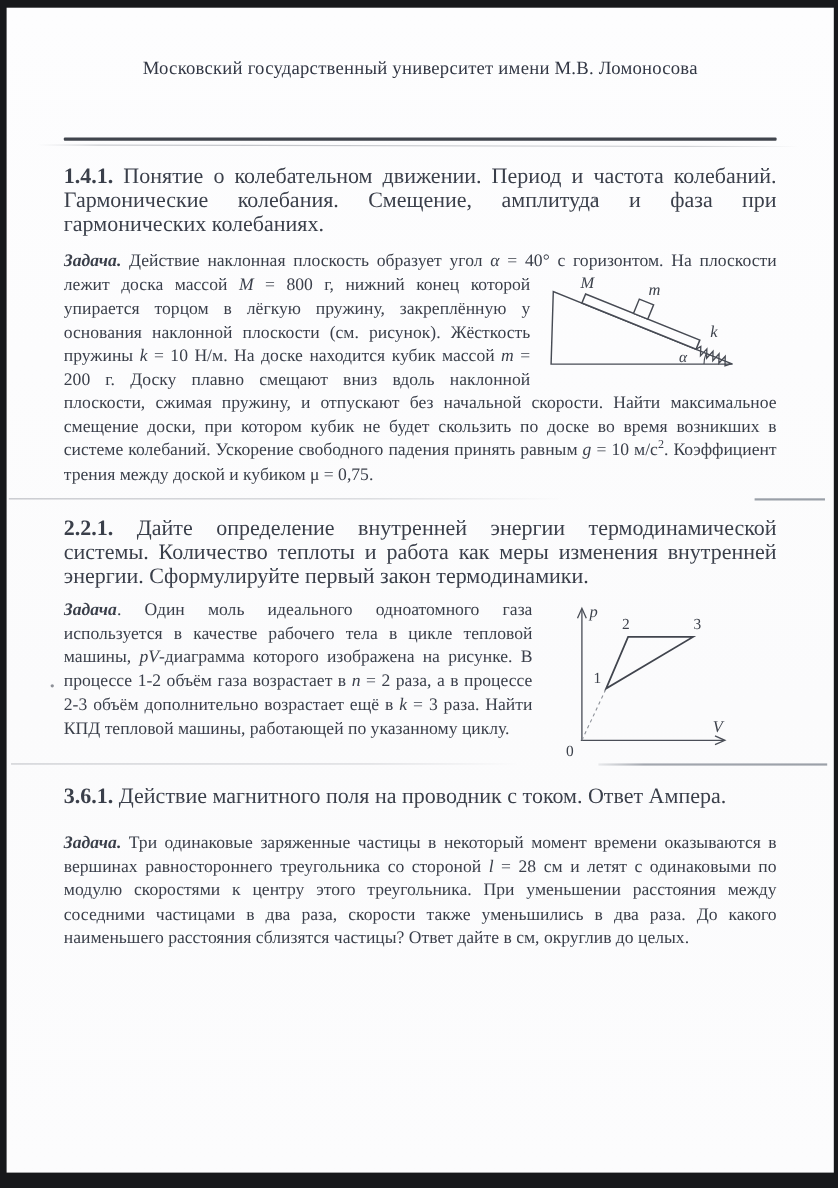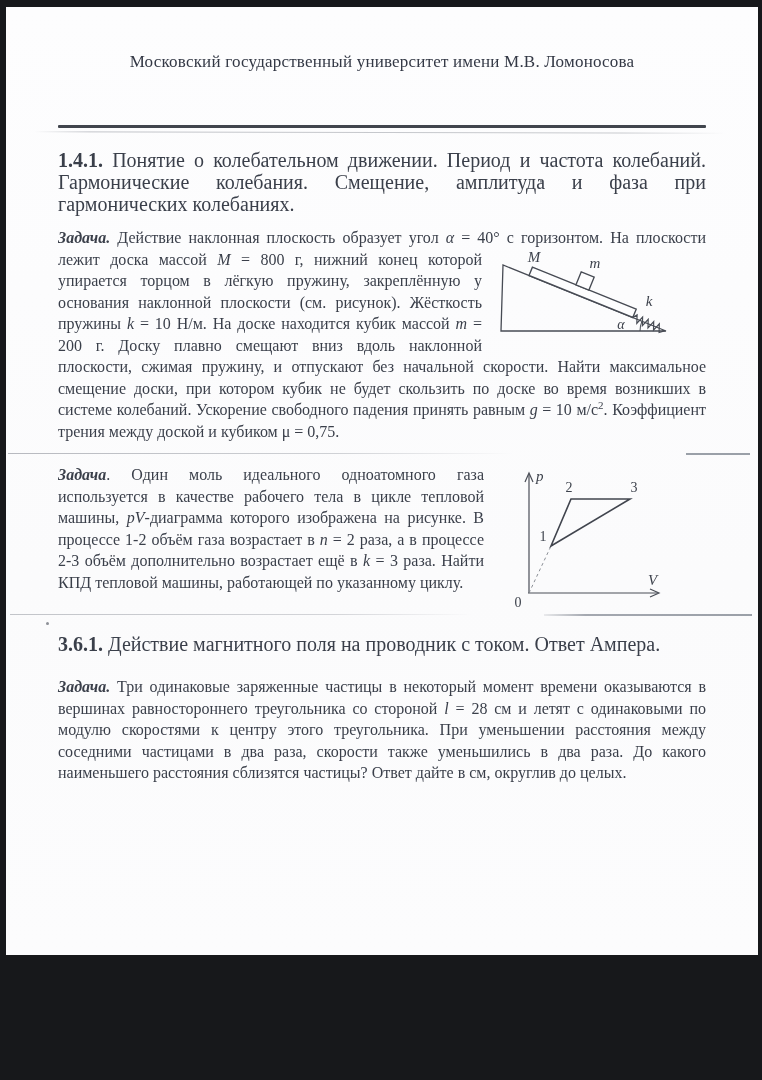--- a/index.html
+++ b/index.html
@@ -1,19 +1,19 @@
 <!DOCTYPE html>
 <html><head>
 <meta charset="utf-8">
 <style>
   html,body { margin:0; padding:0; }
   body { background:#0e0f11; font-family:"Liberation Serif", serif; }
   .frame { position:relative; width:762px; height:1080px; background:#17181b; overflow:hidden; }
   .page {
-    position:absolute; left:6px; top:7px; width:752px; height:948px;
+    position:absolute; left:6px; top:7px; width:752px; height:1059px;
     background:linear-gradient(180deg,#fdfdfe 0%, #fbfbfc 60%, #fcfcfd 100%);
     box-sizing:border-box; padding:0 52px;
     color:#3a3f4a;
   }
   .doc-header { padding-top:44px; text-align:center; color:#333845; }
   .title-line { font-size:17px; line-height:22px; letter-spacing:0.2px; }
   .title-line + .title-line { margin-top:13px; }
 
   .rule-wrap { margin-top:52px; height:9px; }
   .rule-thick { height:3px; background:#41454d; border-radius:1px; }
@@ -81,20 +81,21 @@
           </span>
 <span>доска массой </span><span class="it">M</span><span> = 800 г, нижний конец которой упирается торцом в лёгкую пружину, закреплённую у основания наклонной плоскости (см. рисунок). Жёсткость пружины </span><span class="it">k</span><span> = 10 Н/м. На доске находится кубик массой </span><span class="it">m</span><span> = 200 г. Доску плавно смещают вниз вдоль наклонной плоскости, сжимая пружину, и отпускают без начальной скорости. Найти максимальное смещение доски, при котором кубик не будет скользить по доске во время возникших в системе колебаний. Ускорение свободного падения принять равным </span><span class="it">g</span><span> = 10 м/с</span><sup>2</sup><span>. Коэффициент трения между доской и кубиком μ = 0,75.</span></p>
     </section>
 
     <div class="rule-light rule-2">
         <i class="segA"></i>
         <i class="segB"></i>
       </div>
 
     <section>
+      <p class="theory" style="margin-top:14px"><span class="num">2.2.1.</span><span> Дайте определение внутренней энергии термодинамической системы. Количество теплоты и работа как меры изменения внутренней энергии. Сформулируйте первый закон термодинамики.</span></p>
       <p class="problem contain" style="margin-top:9px">
   <span class="fig fig-pv">
             <svg viewBox="0 0 162 142">
     <line x1="25" y1="127" x2="25" y2="8" stroke="#4a4e57" stroke-width="1.2"></line>
     <polyline points="21,16 25,7 29,16" fill="none" stroke="#4a4e57" stroke-width="1.2"></polyline>
     <line x1="24" y1="127" x2="154" y2="127" stroke="#4a4e57" stroke-width="1.2"></line>
     <polyline points="146,123 155,127 146,131" fill="none" stroke="#4a4e57" stroke-width="1.2"></polyline>
     <line x1="25" y1="127" x2="47" y2="80" stroke="#8b8f96" stroke-width="1" stroke-dasharray="3,3"></line>
     <polygon points="47,80 67,33 126,33" fill="none" stroke="#41454e" stroke-width="1.6"></polygon>
     <text x="32" y="15" font-size="15" font-style="italic">p</text>

